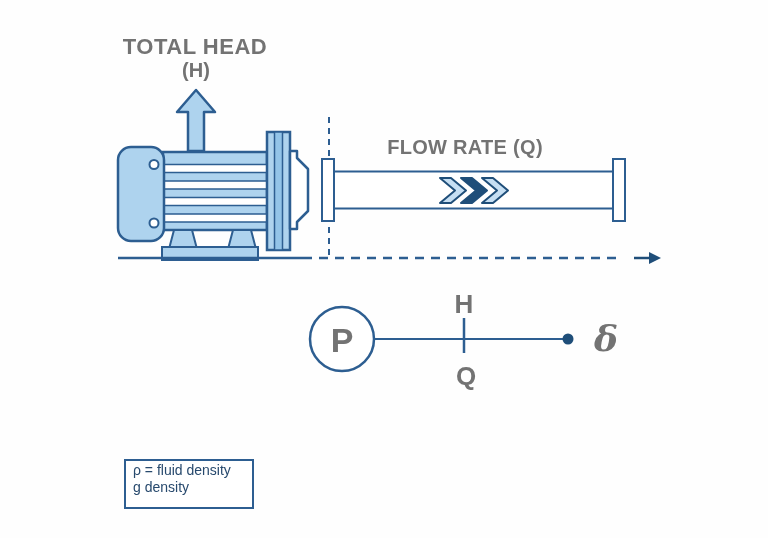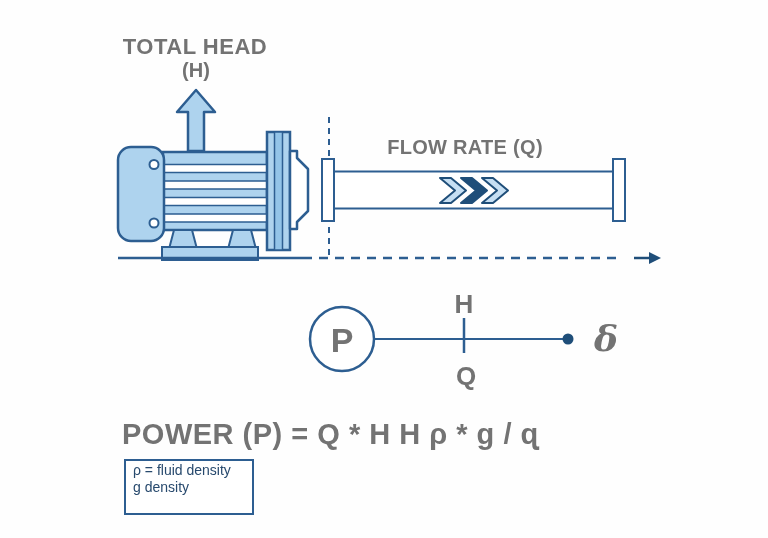--- a/index.html
+++ b/index.html
@@ -30,21 +30,21 @@
     font-family: "DejaVu Serif", serif;
     font-style: italic; font-weight: 600; font-size: 36px;
   }
   .formula {
     left: 122px; top: 418px;
     font-size: 29px; letter-spacing: 0.5px;
   }
   .legend-box {
     position: absolute;
     left: 124px; top: 459px;
-    width: 130px; height: 56px;
+    width: 130px; height: 50px;
     box-sizing: border-box;
     border: 2px solid #2d5e91;
     background: #ffffff;
     padding: 1px 7px;
     color: #27496d;
     font-size: 14px;
     line-height: 17px;
   }
   .legend-line { display: block; white-space: nowrap; }
 </style>
@@ -108,20 +108,19 @@
 
   <div class="txt title-main centered">TOTAL HEAD</div>
   <div class="txt title-sym centered">(H)</div>
   <div class="txt flow-label centered">FLOW RATE (Q)</div>
 
   <div class="txt p-label centered">P</div>
   <div class="txt h-label centered">H</div>
   <div class="txt q-label centered">Q</div>
   <div class="txt delta-glyph centered">δ</div>
 
-  <div class="txt formula">POWER (P) = Q * H H ρ * g / ɋ</div>
 
   <div class="legend-box">
     <span class="legend-line">ρ = fluid density</span>
     <span class="legend-line">g density</span>
   </div>
 
 </div>
 
 </body></html>

